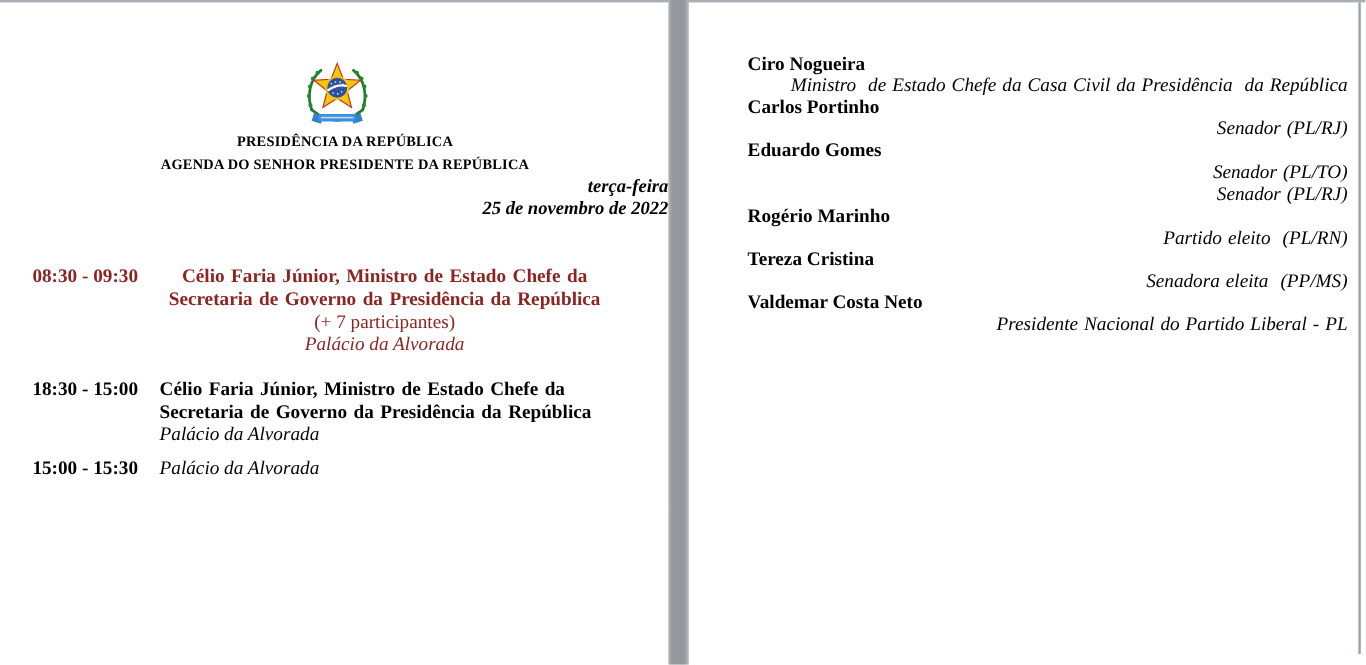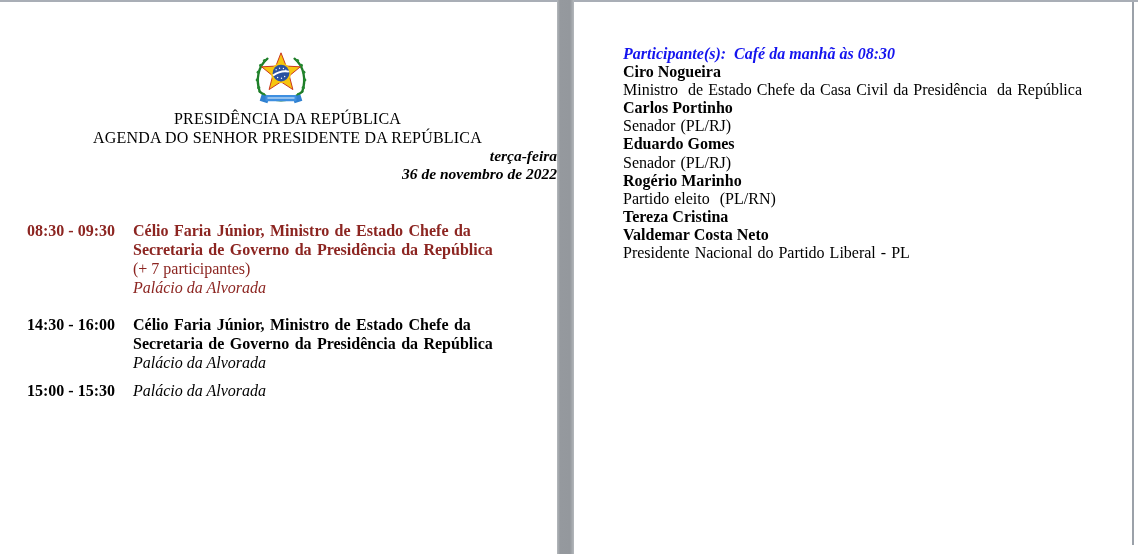--- a/index.html
+++ b/index.html
@@ -11,41 +11,41 @@
     background:linear-gradient(90deg,#b4b8bc 0px,#95999e 3px,#94989d 13px,#b4b8bc 17px); }
   .right-edge { position:absolute; left:1132px; top:2px; width:2px; height:543px; background:#9ba1a9; }
 
   .page { position:absolute; top:0; height:554px; background:transparent; }
   .page-left { left:0; width:557px; }
   .page-right { left:574px; width:558px; }
 
   .crest { position:absolute; left:250px; top:47px; width:62px; height:60px; }
 
   .doc-header { position:absolute; top:109px; left:0; width:557px; text-align:center; }
-  .doc-header .caps { font-weight:normal; font-size:16px; line-height:19px; letter-spacing:0.2px; white-space:pre;padding-left:18px; }
+  .doc-header .caps { font-weight:bold; font-size:12px; line-height:19px; letter-spacing:0.2px; white-space:pre;padding-left:18px; }
   .doc-header .ital { font-weight:bold; font-style:italic; font-size:15.5px; line-height:17.5px; white-space:pre;text-align:right; }
 
   .agenda { position:absolute; top:221px; left:0; width:557px; font-size:16px; line-height:19px; }
   .agenda-item { position:relative; }
   .agenda-item.gap-lg { margin-bottom:18px; }
   .agenda-item.gap-sm { margin-bottom:9px; }
   .agenda-time { position:absolute; left:27px; top:0; font-weight:bold; white-space:pre; }
   .agenda-body { margin-left:133px; width:375px; }
   .agenda-title { font-weight:bold; white-space:pre; word-spacing:1.4px; }
   .agenda-note { white-space:pre; }
   .agenda-loc { font-style:italic; white-space:pre; }
-  .red { color:#8c2521; }
+  .red { color:#8c2521;text-align:center; }
 
   .u-spell { text-decoration:underline wavy #e03a2b; text-decoration-thickness:1px; text-underline-offset:3.5px; }
   .u-solid { text-decoration:underline solid #1a1a1a; text-decoration-thickness:1px; text-underline-offset:2px; }
 
   .rp-content { position:absolute; left:49px; top:45px; width:500px; font-size:16px; line-height:18.1px; }
   .rp-header { color:#1414ee; font-weight:bold; font-style:italic; white-space:pre; }
   .p-name { font-weight:bold; white-space:pre; }
-  .p-role { white-space:pre; word-spacing:1px; }
+  .p-role { font-style:italic; white-space:pre; word-spacing:1px;text-align:right; }
 </style>
 </head>
 <body>
 
 <div class="top-edge"></div>
 
 <div class="page page-left">
 
   <svg class="crest" viewBox="0 0 64 62" aria-hidden="true">
 
@@ -89,78 +89,79 @@
       <circle cx="28.5" cy="31.5" r="0.7"></circle>
         <circle cx="32.5" cy="32.3" r="0.7"></circle>
         <circle cx="35.8" cy="30.5" r="0.7"></circle>
     </g>
   </svg>
 
   <div class="doc-header">
     <div class="caps">PRESIDÊNCIA DA REPÚBLICA</div>
     <div class="caps">AGENDA DO SENHOR PRESIDENTE DA REPÚBLICA</div>
     <div class="ital">terça-feira</div>
-    <div class="ital">36 de novembro de 2022</div>
+    <div class="ital">25 de novembro de 2022</div>
   </div>
 
   <div class="agenda">
 
     <div class="agenda-item gap-lg red">
       <span class="agenda-time">08:30 - 09:30</span>
       <div class="agenda-body">
         <div class="agenda-title"><span>Célio Faria Júnior, Ministro de Estado Chefe da</span><br><span>Secretaria de Governo da Presidência da República</span></div>
         <div class="agenda-note">(+ 7 participantes)</div>
         <div class="agenda-loc">Palácio da Alvorada</div>
       </div>
     </div>
 
     <div class="agenda-item gap-sm">
-      <span class="agenda-time">14:30 - 16:00</span>
+      <span class="agenda-time">18:30 - 15:00</span>
       <div class="agenda-body">
         <div class="agenda-title"><span>Célio Faria Júnior, Ministro de Estado Chefe da</span><br><span>Secretaria de Governo da Presidência da República</span></div>
         <div class="agenda-loc">Palácio da Alvorada</div>
       </div>
     </div>
 
     <div class="agenda-item">
       <span class="agenda-time">15:00 - 15:30</span>
       <div class="agenda-body">
         <div class="agenda-loc">Palácio da Alvorada</div>
       </div>
     </div>
 
   </div>
 </div>
 
 <div class="page-divider"></div>
 
 <div class="page page-right">
   <div class="rp-content">
-    <div class="rp-header">Participante(s):  Café da manhã às 08:30</div>
 
     <div>
       <div class="p-name">Ciro Nogueira</div>
       <div class="p-role">Ministro  de Estado Chefe da Casa Civil da Presidência  da República</div>
     </div>
     <div>
       <div class="p-name">Carlos Portinho</div>
       <div class="p-role">Senador (PL/RJ)</div>
     </div>
     <div>
       <div class="p-name">Eduardo Gomes</div>
+      <div class="p-role">Senador (PL/TO)</div>
     </div>
     <div>
       <div class="p-role">Senador (PL/RJ)</div>
     </div>
     <div>
       <div class="p-name">Rogério Marinho</div>
       <div class="p-role">Partido eleito  (PL/RN)</div>
     </div>
     <div>
       <div class="p-name">Tereza Cristina</div>
+      <div class="p-role">Senadora eleita  (PP/MS)</div>
     </div>
     <div>
       <div class="p-name">Valdemar Costa Neto</div>
       <div class="p-role">Presidente Nacional do Partido Liberal - PL</div>
     </div>
   </div>
 </div>
 
 <div class="right-edge"></div>
 

